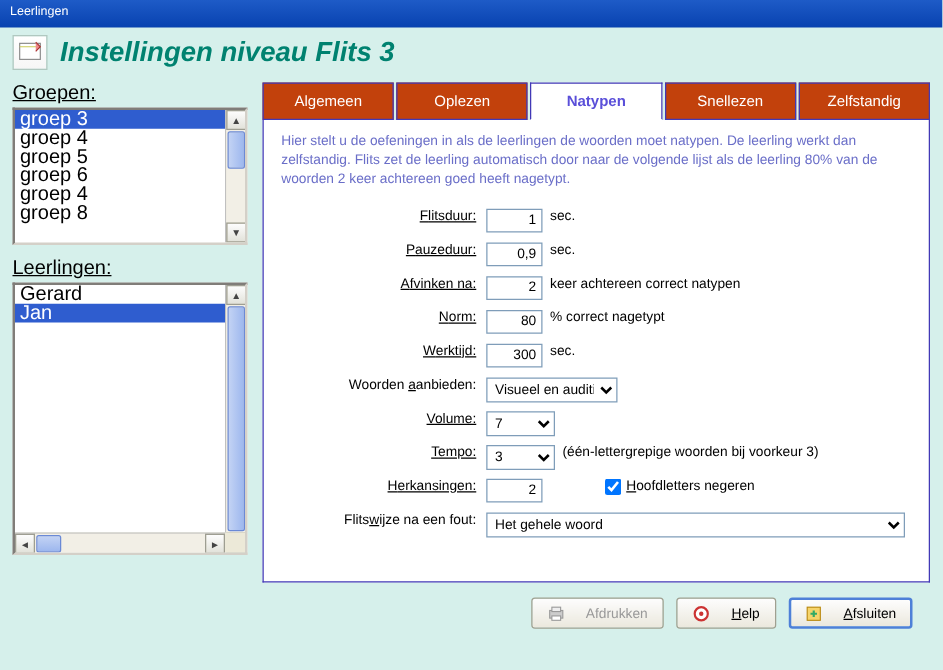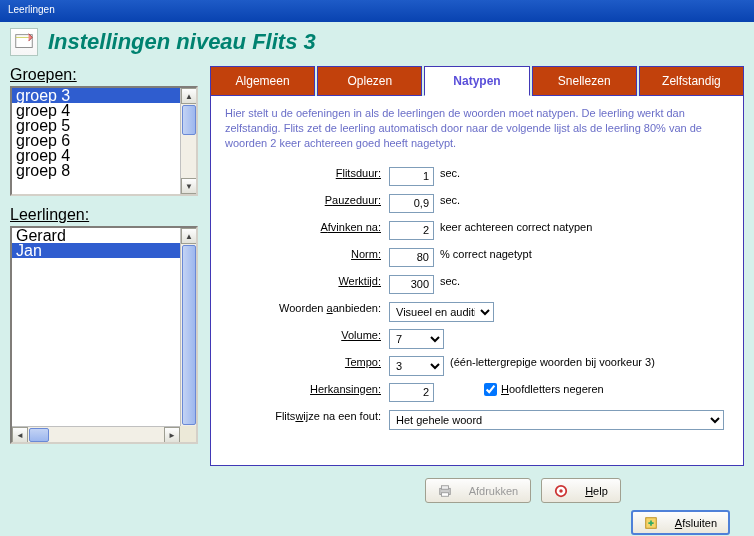--- a/index.html
+++ b/index.html
@@ -183,21 +183,21 @@
   gap: 17px;
   padding: 3px 12px;
   height: 25px;
   background: linear-gradient(#fdfdfd,#ebe8dd);
   border: 1px solid #a0a090;
   border-radius: 3px;
   font-size: 11px;
   cursor: pointer;
 }
 .btn.disabled { color: #999; cursor: default; }
-.btn.default { border: 2px solid #4e80d8; padding:2px 11px;margin-top:32px; }
+.btn.default { border: 2px solid #4e80d8; padding:2px 11px; }
 .icon-sq { width:14px;height:14px;display:inline-block; }
 .corner { position:absolute; right:0; bottom:0; width:16px; height:16px; background:#ece9d8;}
 </style>
 </head>
 <body>
 
 <div class="titlebar">
   <span>Leerlingen</span>
 </div>
 

